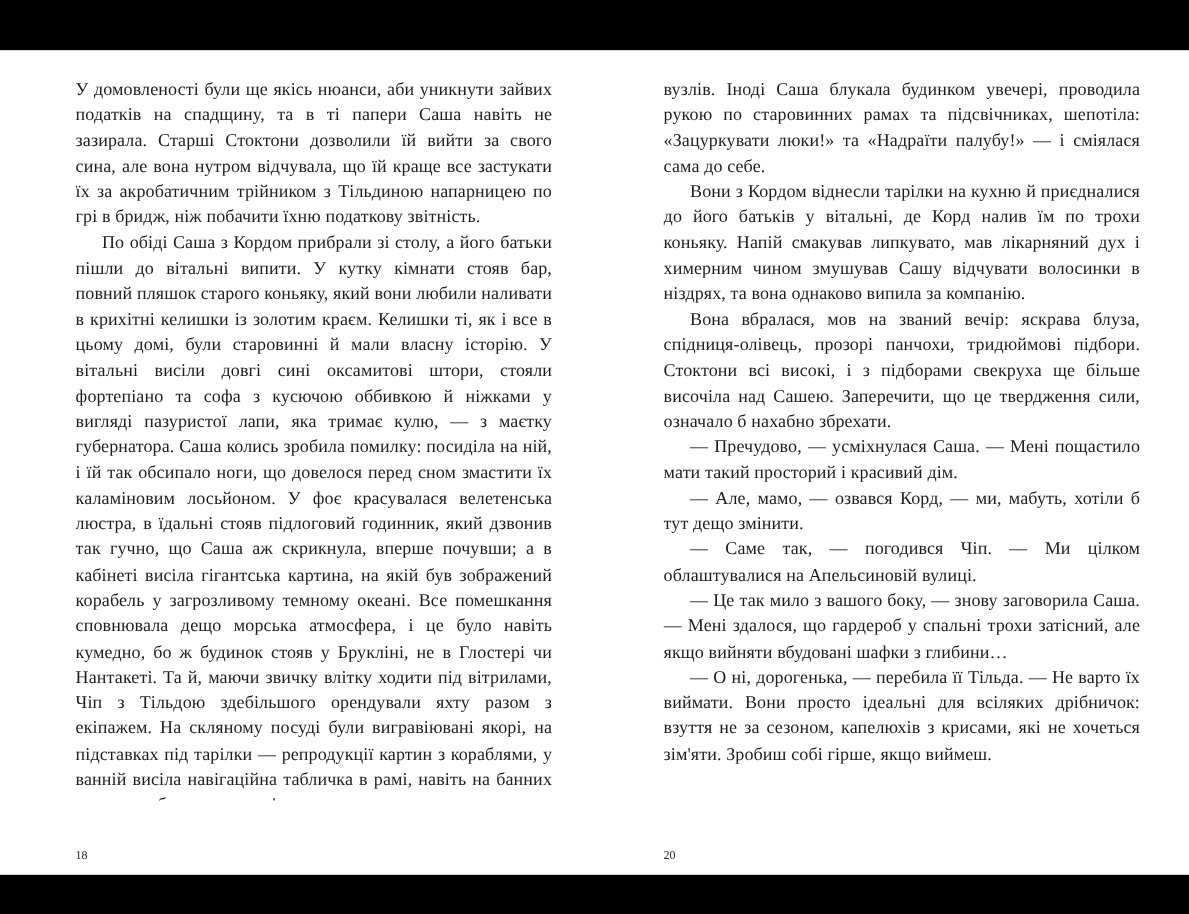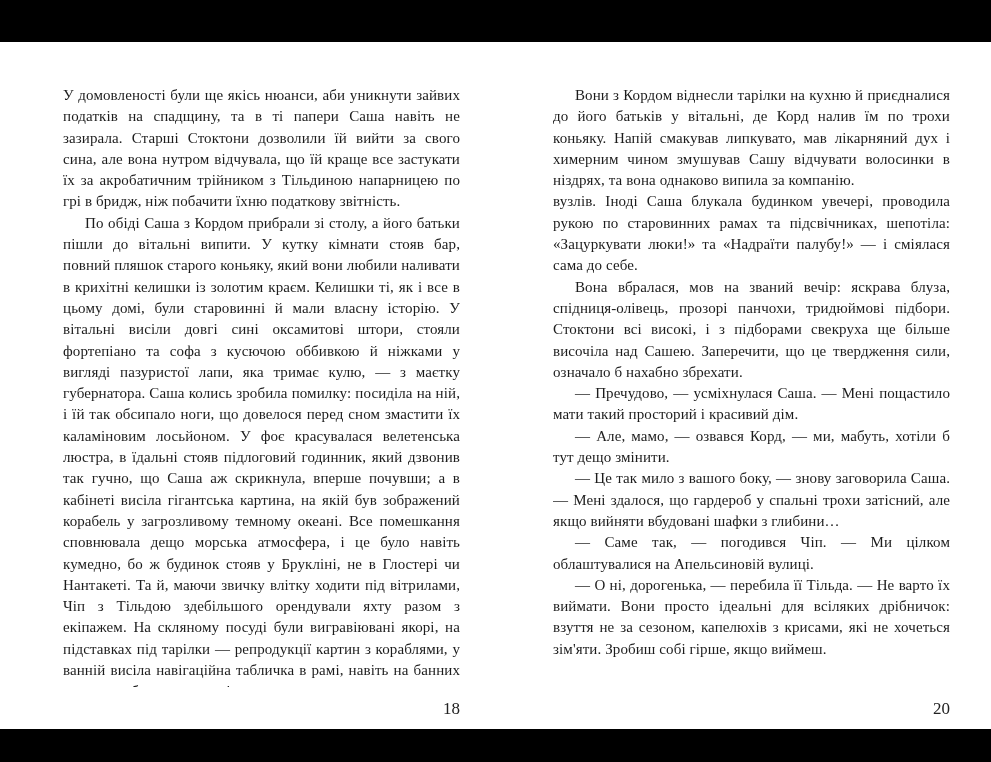--- a/index.html
+++ b/index.html
@@ -25,21 +25,20 @@
     box-sizing: border-box;
     padding: 23px 41px 0 63px;
     display: flex;
     gap: 93px;
     background: #ffffff;
   }
   .page {
     position: relative;
     flex: 1 1 0;
     min-width: 0;
-    margin-top: 20px;
   }
   .page-text {
     font-size: 15px;
     line-height: 21.3px;
     color: #1c1c1c;
     text-align: justify;
     max-height: 602px;
     overflow: hidden;
     letter-spacing: 0.1px;
   }
@@ -47,49 +46,49 @@
     margin: 0;
   }
   .para.indent {
     text-indent: 22px;
   }
   .page-number {
     position: absolute;
     bottom: 10px;
     left: 0;
     right: 0;
-    text-align: right;
-    font-size: 17px;
+    text-align: left;
+    font-size: 10px;
     color: #222222;
   }
 </style>
 </head>
 <body>
 
 <div class="reader">
   <div class="bar top"></div>
 
   <div class="spread">
     <div class="page">
       <div class="page-text">
           <p class="para">У домовленості були ще якісь нюанси, аби уникнути зайвих податків на спадщину, та в ті папери Саша навіть не зазирала. Старші Стоктони дозволили їй вийти за свого сина, але вона нутром відчувала, що їй краще все застукати їх за акробатичним трійником з Тільдиною напарницею по грі в бридж, ніж побачити їхню податкову звітність.</p>
           <p class="para indent">По обіді Саша з Кордом прибрали зі столу, а його батьки пішли до вітальні випити. У кутку кімнати стояв бар, повний пляшок старого коньяку, який вони любили наливати в крихітні келишки із золотим краєм. Келишки ті, як і все в цьому домі, були старовинні й мали власну історію. У вітальні висіли довгі сині оксамитові штори, стояли фортепіано та софа з кусючою оббивкою й ніжками у вигляді пазуристої лапи, яка тримає кулю, — з маєтку губернатора. Саша колись зробила помилку: посиділа на ній, і їй так обсипало ноги, що довелося перед сном змастити їх каламіновим лосьйоном. У фоє красувалася велетенська люстра, в їдальні стояв підлоговий годинник, який дзвонив так гучно, що Саша аж скрикнула, вперше почувши; а в кабінеті висіла гігантська картина, на якій був зображений корабель у загрозливому темному океані. Все помешкання сповнювала дещо морська атмосфера, і це було навіть кумедно, бо ж будинок стояв у Брукліні, не в Глостері чи Нантакеті. Та й, маючи звичку влітку ходити під вітрилами, Чіп з Тільдою здебільшого орендували яхту разом з екіпажем. На скляному посуді були вигравіювані якорі, на підставках під тарілки — репродукції картин з кораблями, у ванній висіла навігаційна табличка в рамі, навіть на банних рушниках були схеми зав'язування морських</p>
         </div>
       <div class="page-number">18</div>
     </div>
 
     <div class="page">
       <div class="page-text">
+          <p class="para">вузлів. Іноді Саша блукала будинком увечері, проводила рукою по старовинних рамах та підсвічниках, шепотіла: «Зацуркувати люки!» та «Надраїти палубу!» — і сміялася сама до себе.</p>
           <p class="para indent">Вони з Кордом віднесли тарілки на кухню й приєдналися до його батьків у вітальні, де Корд налив їм по трохи коньяку. Напій смакував липкувато, мав лікарняний дух і химерним чином змушував Сашу відчувати волосинки в ніздрях, та вона однаково випила за компанію.</p>
-          <p class="para">вузлів. Іноді Саша блукала будинком увечері, проводила рукою по старовинних рамах та підсвічниках, шепотіла: «Зацуркувати люки!» та «Надраїти палубу!» — і сміялася сама до себе.</p>
           <p class="para indent">Вона вбралася, мов на званий вечір: яскрава блуза, спідниця-олівець, прозорі панчохи, тридюймові підбори. Стоктони всі високі, і з підборами свекруха ще більше височіла над Сашею. Заперечити, що це твердження сили, означало б нахабно збрехати.</p>
           <p class="para indent">— Пречудово, — усміхнулася Саша. — Мені пощастило мати такий просторий і красивий дім.</p>
           <p class="para indent">— Але, мамо, — озвався Корд, — ми, мабуть, хотіли б тут дещо змінити.</p>
+          <p class="para indent">— Саме так, — погодився Чіп. — Ми цілком облаштувалися на Апельсиновій вулиці.</p>
           <p class="para indent">— Це так мило з вашого боку, — знову заговорила Саша. — Мені здалося, що гардероб у спальні трохи затісний, але якщо вийняти вбудовані шафки з глибини…</p>
-          <p class="para indent">— Саме так, — погодився Чіп. — Ми цілком облаштувалися на Апельсиновій вулиці.</p>
           <p class="para indent">— О ні, дорогенька, — перебила її Тільда. — Не варто їх виймати. Вони просто ідеальні для всіляких дрібничок: взуття не за сезоном, капелюхів з крисами, які не хочеться зім'яти. Зробиш собі гірше, якщо виймеш.</p>
         </div>
       <div class="page-number">20</div>
     </div>
   </div>
 
   <div class="bar bottom"></div>
 </div>
 
 </body></html>

